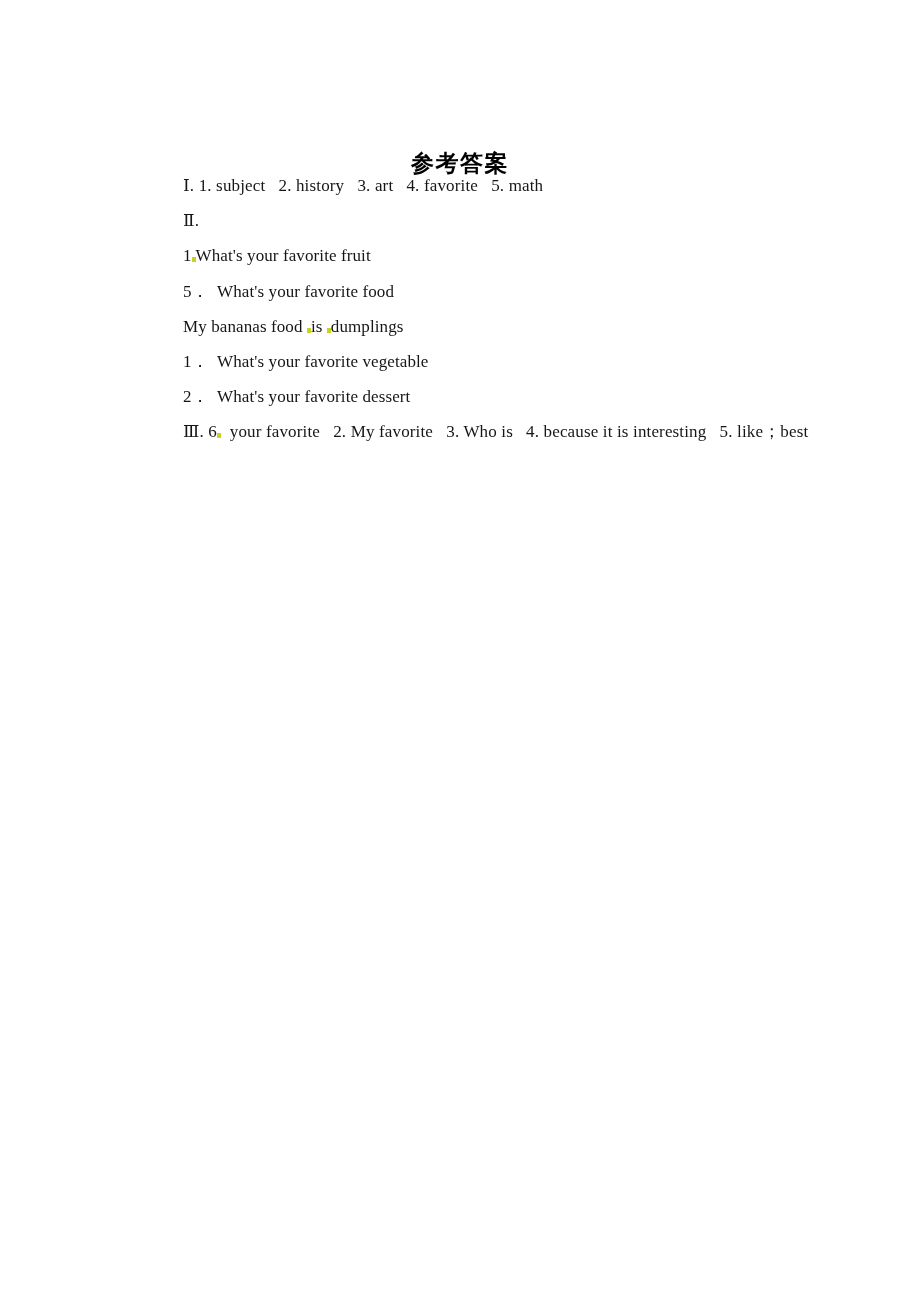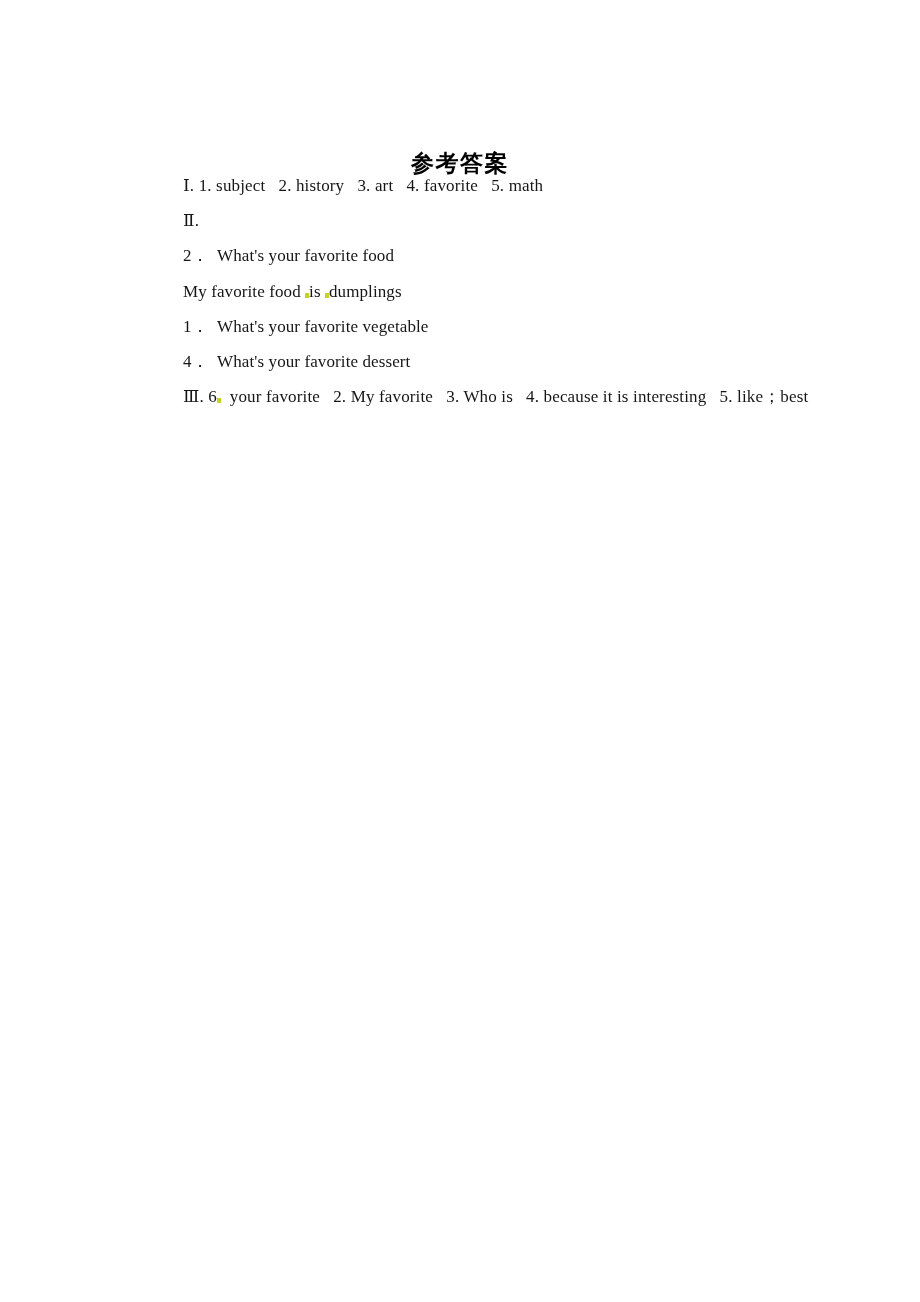--- a/index.html
+++ b/index.html
@@ -86,28 +86,29 @@
 <div id="page">
 
   <div class="doc-title">参考答案</div>
 
   <div class="answer-body">
 
     <div class="ans-line roman">Ⅰ. 1. subject   2. history   3. art   4. favorite   5. math</div>
 
     <div class="ans-line roman">Ⅱ.</div>
 
+    <div class="ans-line"><span>1</span><span class="speck"></span><span>What's your favorite fruit</span></div>
 
 
-    <div class="ans-line">2．  What's your favorite food</div>
+    <div class="ans-line">5．  What's your favorite food</div>
 
-    <div class="ans-line"><span>My favorite food </span><span class="speck"></span><span>is </span><span class="speck"></span><span>dumplings</span></div>
+    <div class="ans-line"><span>My bananas food </span><span class="speck"></span><span>is </span><span class="speck"></span><span>dumplings</span></div>
 
     <div class="ans-line">1．  What's your favorite vegetable</div>
 
 
-    <div class="ans-line">4．  What's your favorite dessert</div>
+    <div class="ans-line">2．  What's your favorite dessert</div>
 
 
     <div class="ans-line roman"><span>Ⅲ. 6</span><span class="speck"></span><span>  your favorite   2. My favorite   3. Who is   4. because it is interesting   5. like；best</span></div>
 
   </div>
 </div>
 
 </body></html>

